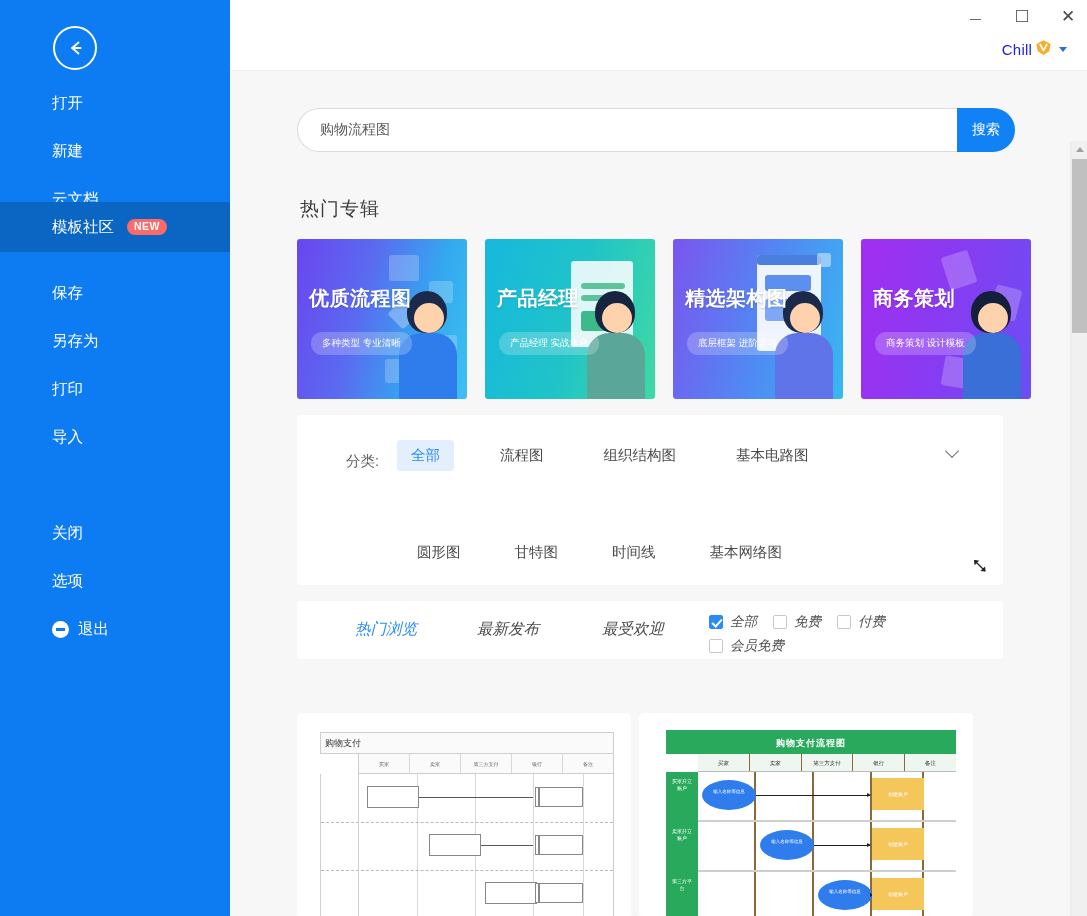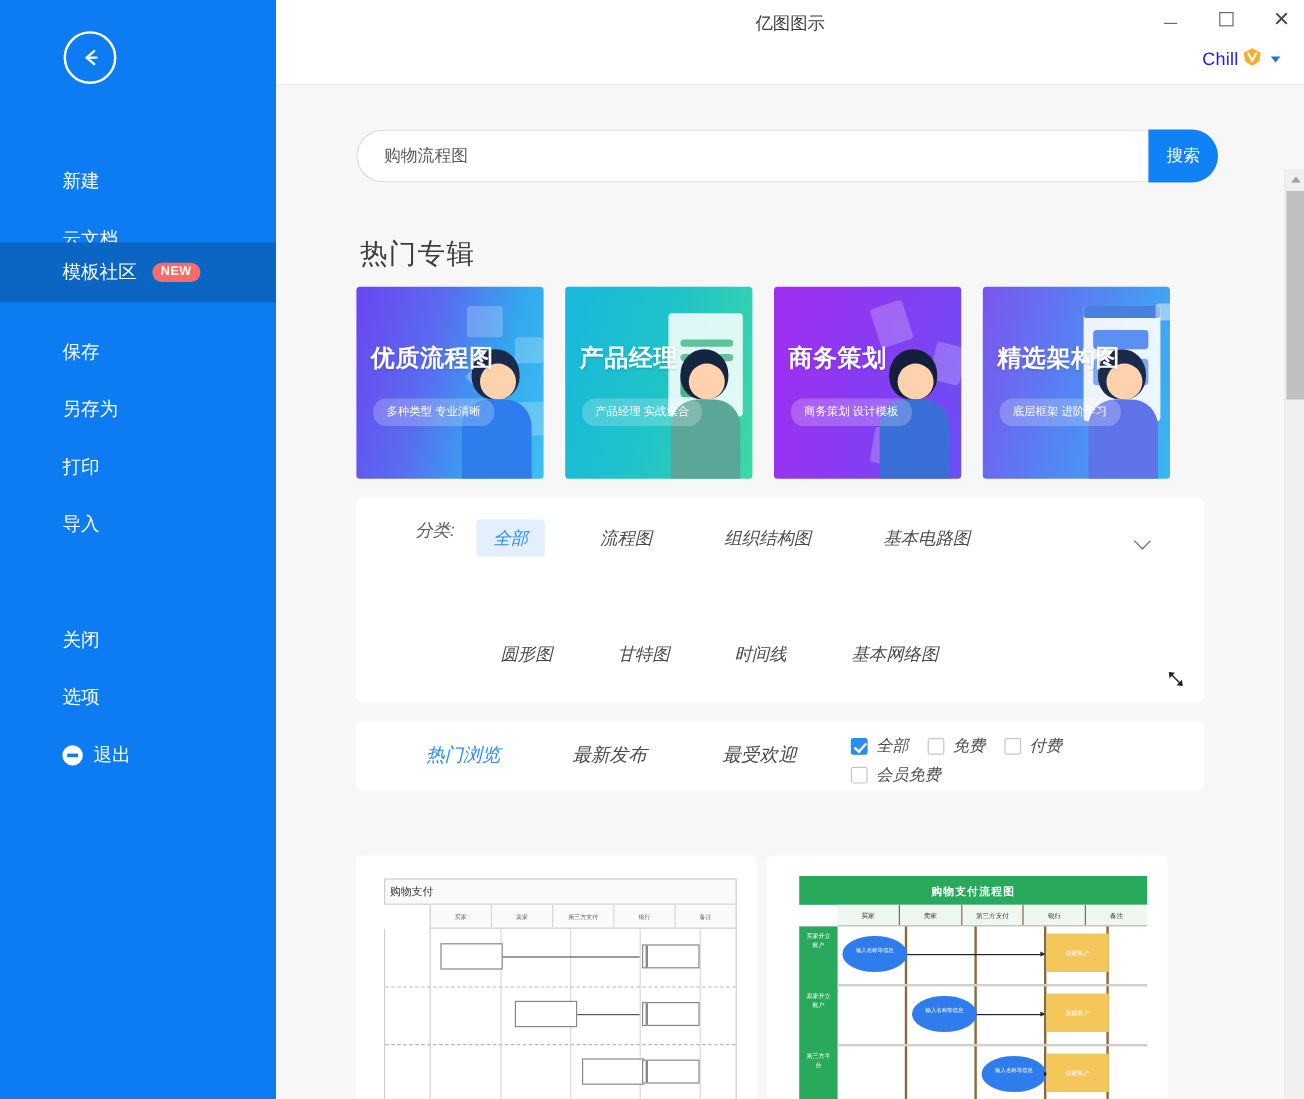--- a/index.html
+++ b/index.html
@@ -123,31 +123,31 @@
     width: 58px; height: 44px;
     background: #1182f5; color: #ffffff;
     border: none; border-radius: 0 22px 22px 0;
     font-size: 14px; cursor: pointer;
     font-family: "Liberation Sans", sans-serif;
   }
 
   
   #hot-title {
     position: absolute; left: 70px; top: 125px;
-    font-size: 23px; color: #3d3d3d; letter-spacing: 1px;
+    font-size: 19px; color: #3d3d3d; letter-spacing: 1px;
   }
 
   
   #banners {
     position: absolute; left: 67px; top: 168px;
     width: 800px; height: 160px;
     display: flex; gap: 18px;
   }
   .banner {
-    position: relative; width: 156px; height: 160px;
+    position: relative; width: 170px; height: 160px;
     border-radius: 3px; overflow: hidden; cursor: pointer;
     flex: none;
   }
   .banner-title {
     position: absolute; left: 12px; top: 46px;
     font-size: 20px; font-weight: bold; color:#ffffff;
     letter-spacing: .5px;
     text-shadow: 0 1px 2px rgba(0,0,0,.18);
   }
   .banner-sub {
@@ -169,21 +169,21 @@
   .p-head { position:absolute; left:12px; top:4px; width:40px; height:42px; border-radius:50% 50% 45% 45%; background:#1b2a4a; }
   .p-face { position:absolute; left:19px; top:16px; width:30px; height:30px; border-radius:50%; background:#ffd2ae; }
   .p-body { position:absolute; left:4px; bottom:0; width:58px; height:66px; border-radius:22px 22px 0 0; }
 
   
   #filter-panel {
     position: absolute; left: 67px; top: 344px;
     width: 706px; height: 170px;
     background: #ffffff; border-radius: 4px;
   }
-  .filter-row { position: relative; display: flex; align-items: flex-start; font-style: italic; }
+  .filter-row { position: relative; display: flex; align-items: flex-end; }
   #filter-row-1 { position:absolute; left:0; top:18px; height:38px; width:100%; }
   #filter-row-2 { position:absolute; left:0; top:72px; height:38px; width:100%; }
   #filter-row-3 { position:absolute; left:0; top:115px; height:38px; width:100%; }
   .filter-label {
     width: 100px; text-align: right; padding-right: 18px;
     font-size: 14.5px; color: #5d5d5d;
   }
   .chip {
     font-size: 14.5px; color: #4a4a4a;
     padding: 6px 14px; border-radius: 3px;
@@ -336,20 +336,23 @@
 <div id="app">
 
   <div id="sidebar">
     <div id="back-btn">
       <svg width="22" height="22" viewBox="0 0 22 22" aria-hidden="true">
         <path d="M14.5 5.5 L8.2 11 L14.5 16.5" fill="none" stroke="#fff" stroke-width="1.9" stroke-linecap="round" stroke-linejoin="round"></path>
         <line x1="8.2" y1="11" x2="16.5" y2="11" stroke="#fff" stroke-width="1.9" stroke-linecap="round"></line>
       </svg>
     </div>
 
+    <div class="nav-item" style="top:78px">
+      <span>打开</span>
+    </div>
     <div class="nav-item" style="top:126px">
       <span>新建</span>
     </div>
     <div class="nav-item" style="top:174px">
       <span>云文档</span>
     </div>
     <div class="nav-item active" style="top:202px">
       <span>模板社区</span>
       <span class="nav-badge">NEW</span>
     </div>
@@ -373,21 +376,20 @@
     </div>
     <div class="nav-item" style="top:604px">
       <span class="exit-icon">
           <i></i>
         </span>
       <span>退出</span>
     </div>
   </div>
 
   <div id="titlebar">
-    <div id="app-title">亿图图示</div>
 
     <div class="win-btn" id="win-min">
       <span class="win-min-glyph"></span>
     </div>
     <div class="win-btn" id="win-max">
       <span class="win-max-glyph"></span>
     </div>
     <div class="win-btn" id="win-close">
       <span class="win-close-glyph">✕</span>
     </div>
@@ -438,46 +440,46 @@
           <div class="deco" style="width:28px;height:20px;left:96px;top:72px;background:#3db98c;"></div>
           <div class="person">
             <div class="p-head" style="background:#17243f;"></div>
               <div class="p-face"></div>
             <div class="p-body" style="background:#5aa79a;"></div>
           </div>
           <div class="banner-title">产品经理</div>
           <div class="banner-sub">产品经理 实战集合</div>
         </div>
 
-        <div class="banner b4">
-          <div class="deco" style="width:28px;height:34px;left:84px;top:14px;transform:rotate(-18deg);"></div>
-          <div class="deco" style="width:26px;height:32px;left:132px;top:48px;transform:rotate(14deg);"></div>
-          <div class="deco" style="width:24px;height:30px;left:82px;top:118px;transform:rotate(10deg);"></div>
-          <div class="person">
-            <div class="p-head" style="background:#141f3c;"></div>
-              <div class="p-face"></div>
-            <div class="p-body" style="background:#3b6fd8;"></div>
-          </div>
-          <div class="banner-title">商务策划</div>
-          <div class="banner-sub">商务策划 设计模板</div>
-        </div>
-
         <div class="banner b3">
           <div class="deco" style="width:64px;height:96px;left:84px;top:16px;background:rgba(255,255,255,.9);"></div>
           <div class="deco" style="width:64px;height:10px;left:84px;top:16px;background:#4a7fe0;"></div>
           <div class="deco" style="width:46px;height:16px;left:92px;top:36px;background:#5b8ff0;"></div>
           <div class="deco" style="width:46px;height:22px;left:92px;top:60px;background:#7ea8f5;"></div>
           <div class="deco" style="width:14px;height:14px;left:144px;top:14px;background:rgba(255,255,255,.45);"></div>
           <div class="person">
             <div class="p-head" style="background:#1b2a4a;"></div>
               <div class="p-face"></div>
             <div class="p-body" style="background:#5f74e8;"></div>
           </div>
           <div class="banner-title">精选架构图</div>
           <div class="banner-sub">底层框架 进阶学习</div>
+        </div>
+
+        <div class="banner b4">
+          <div class="deco" style="width:28px;height:34px;left:84px;top:14px;transform:rotate(-18deg);"></div>
+          <div class="deco" style="width:26px;height:32px;left:132px;top:48px;transform:rotate(14deg);"></div>
+          <div class="deco" style="width:24px;height:30px;left:82px;top:118px;transform:rotate(10deg);"></div>
+          <div class="person">
+            <div class="p-head" style="background:#141f3c;"></div>
+              <div class="p-face"></div>
+            <div class="p-body" style="background:#3b6fd8;"></div>
+          </div>
+          <div class="banner-title">商务策划</div>
+          <div class="banner-sub">商务策划 设计模板</div>
         </div>
       </div>
 
       <div id="filter-panel">
 
         <div class="filter-row" id="filter-row-1">
           <div class="filter-label">分类:</div>
           <div class="chip sel" style="margin-left:0">全部</div>
           <div class="chip" style="margin-left:32px">流程图</div>
           <div class="chip" style="margin-left:32px">组织结构图</div>

